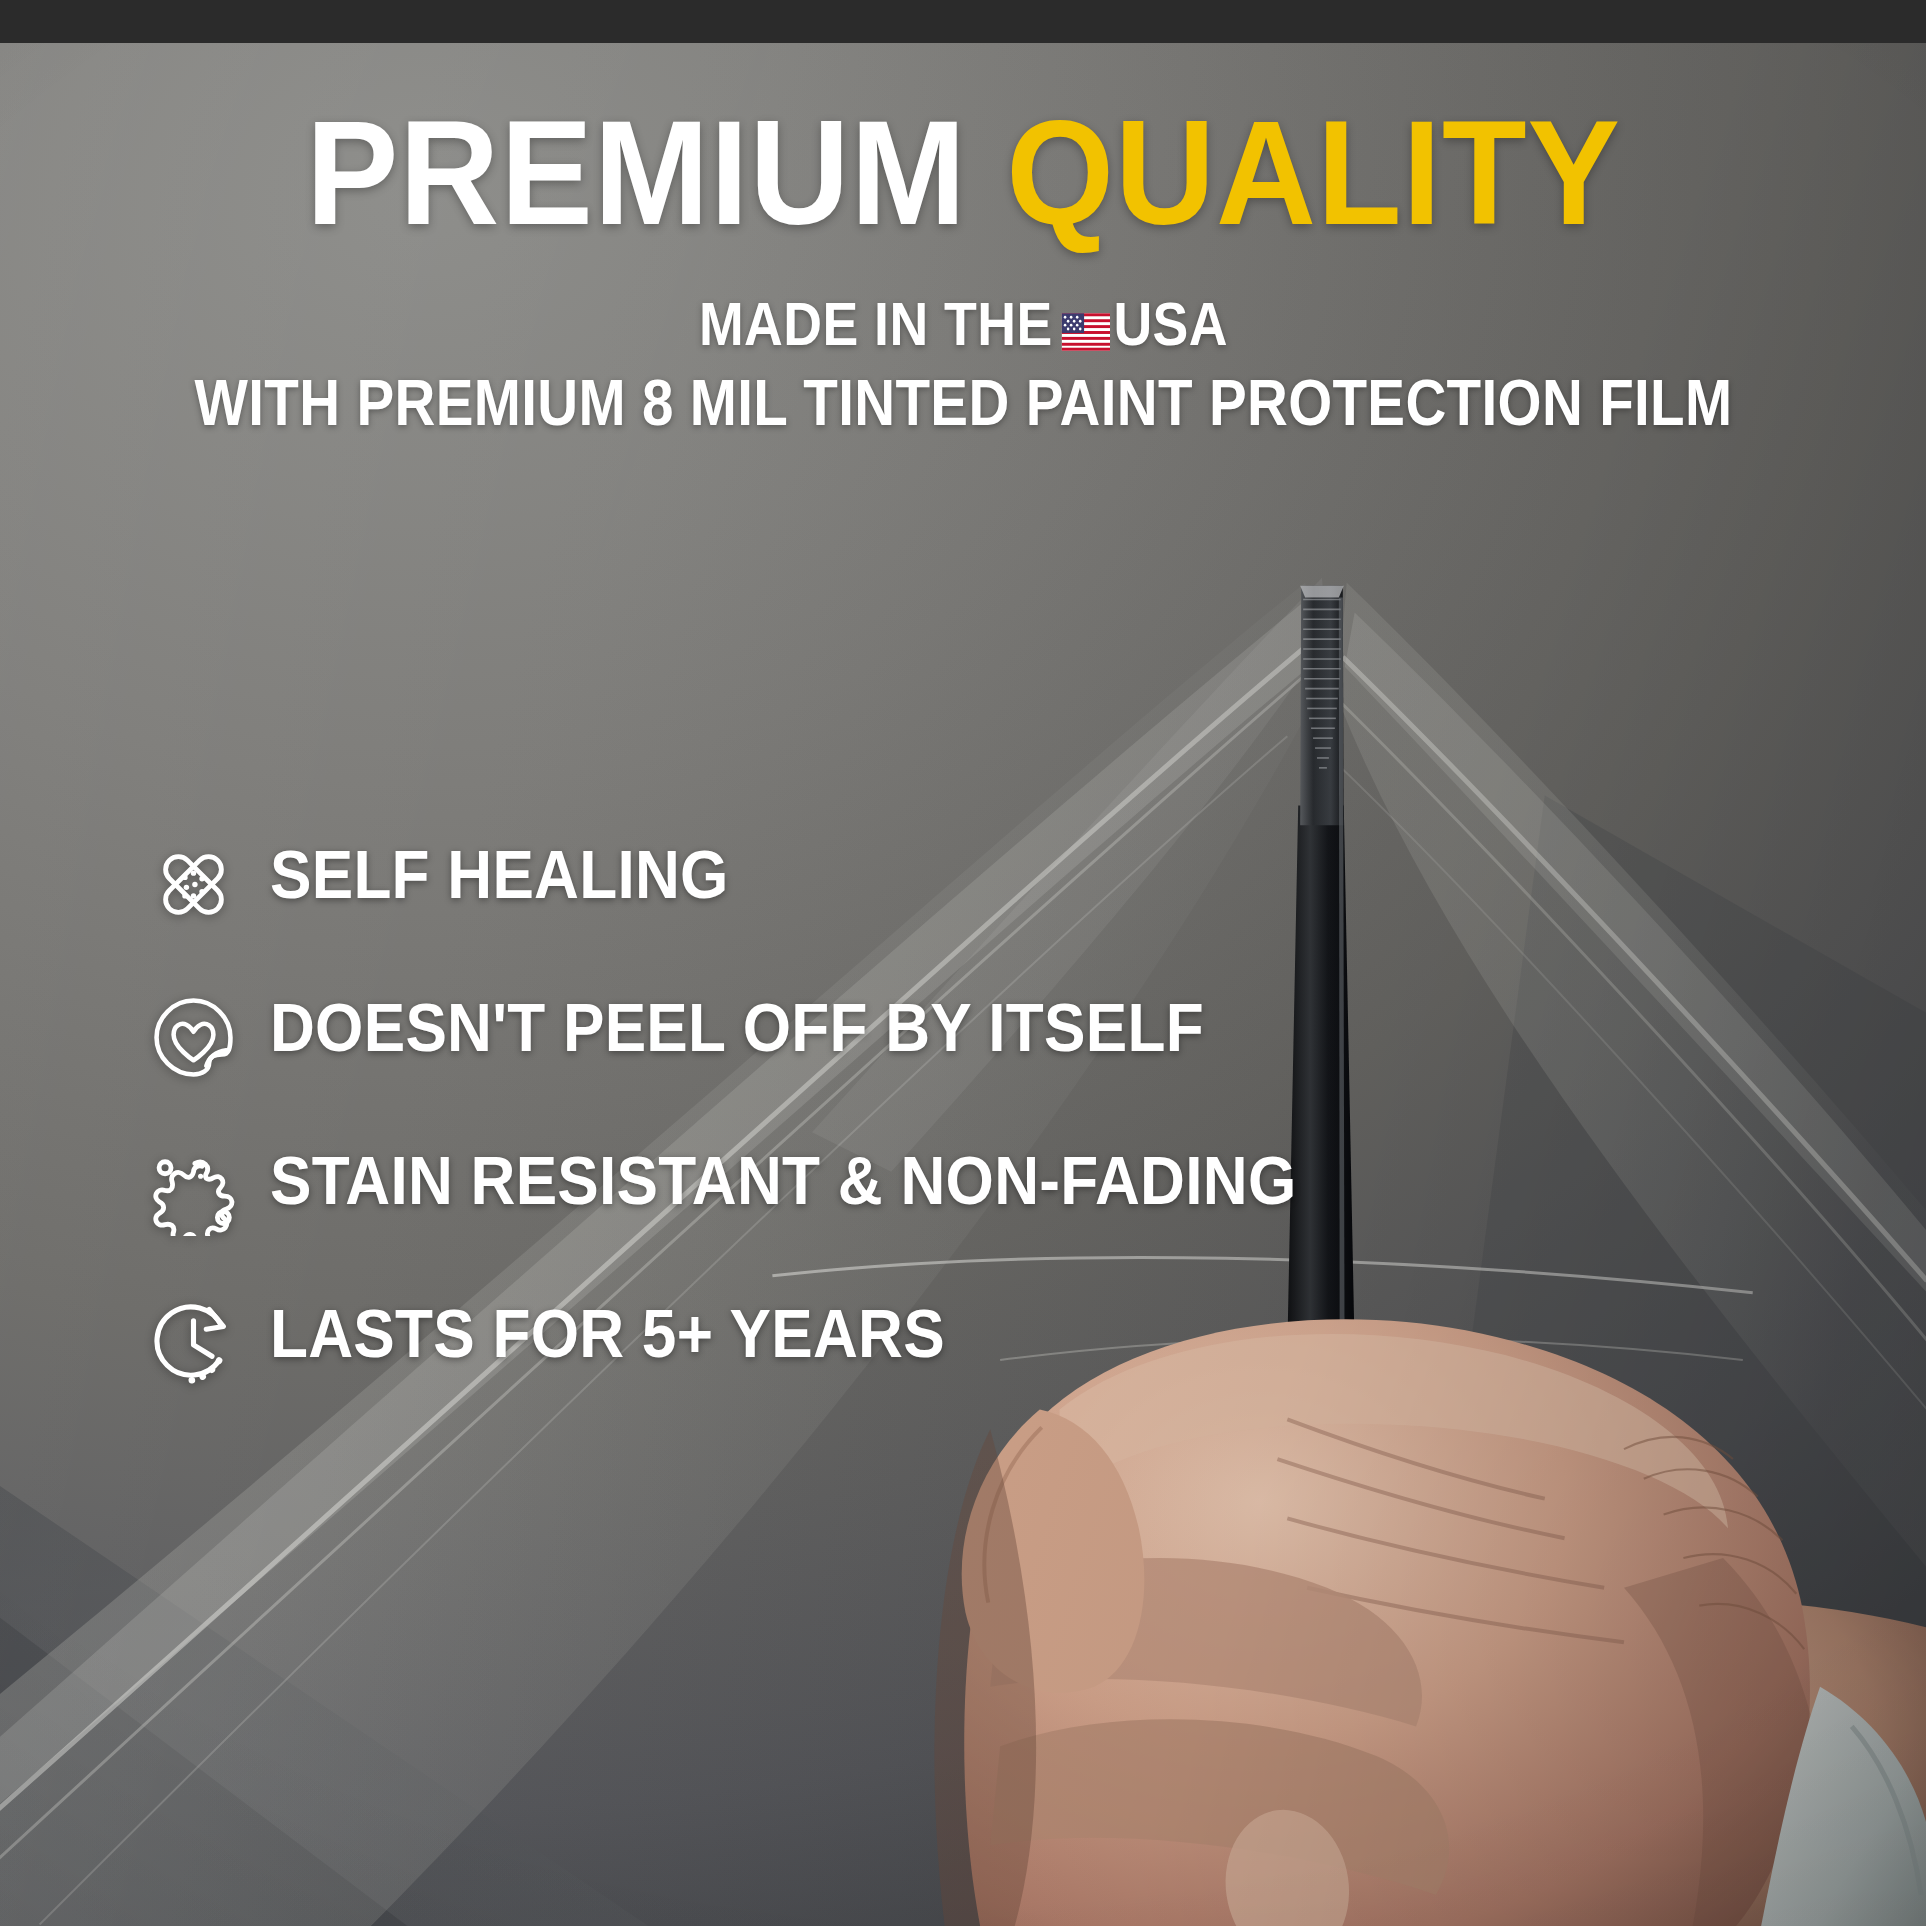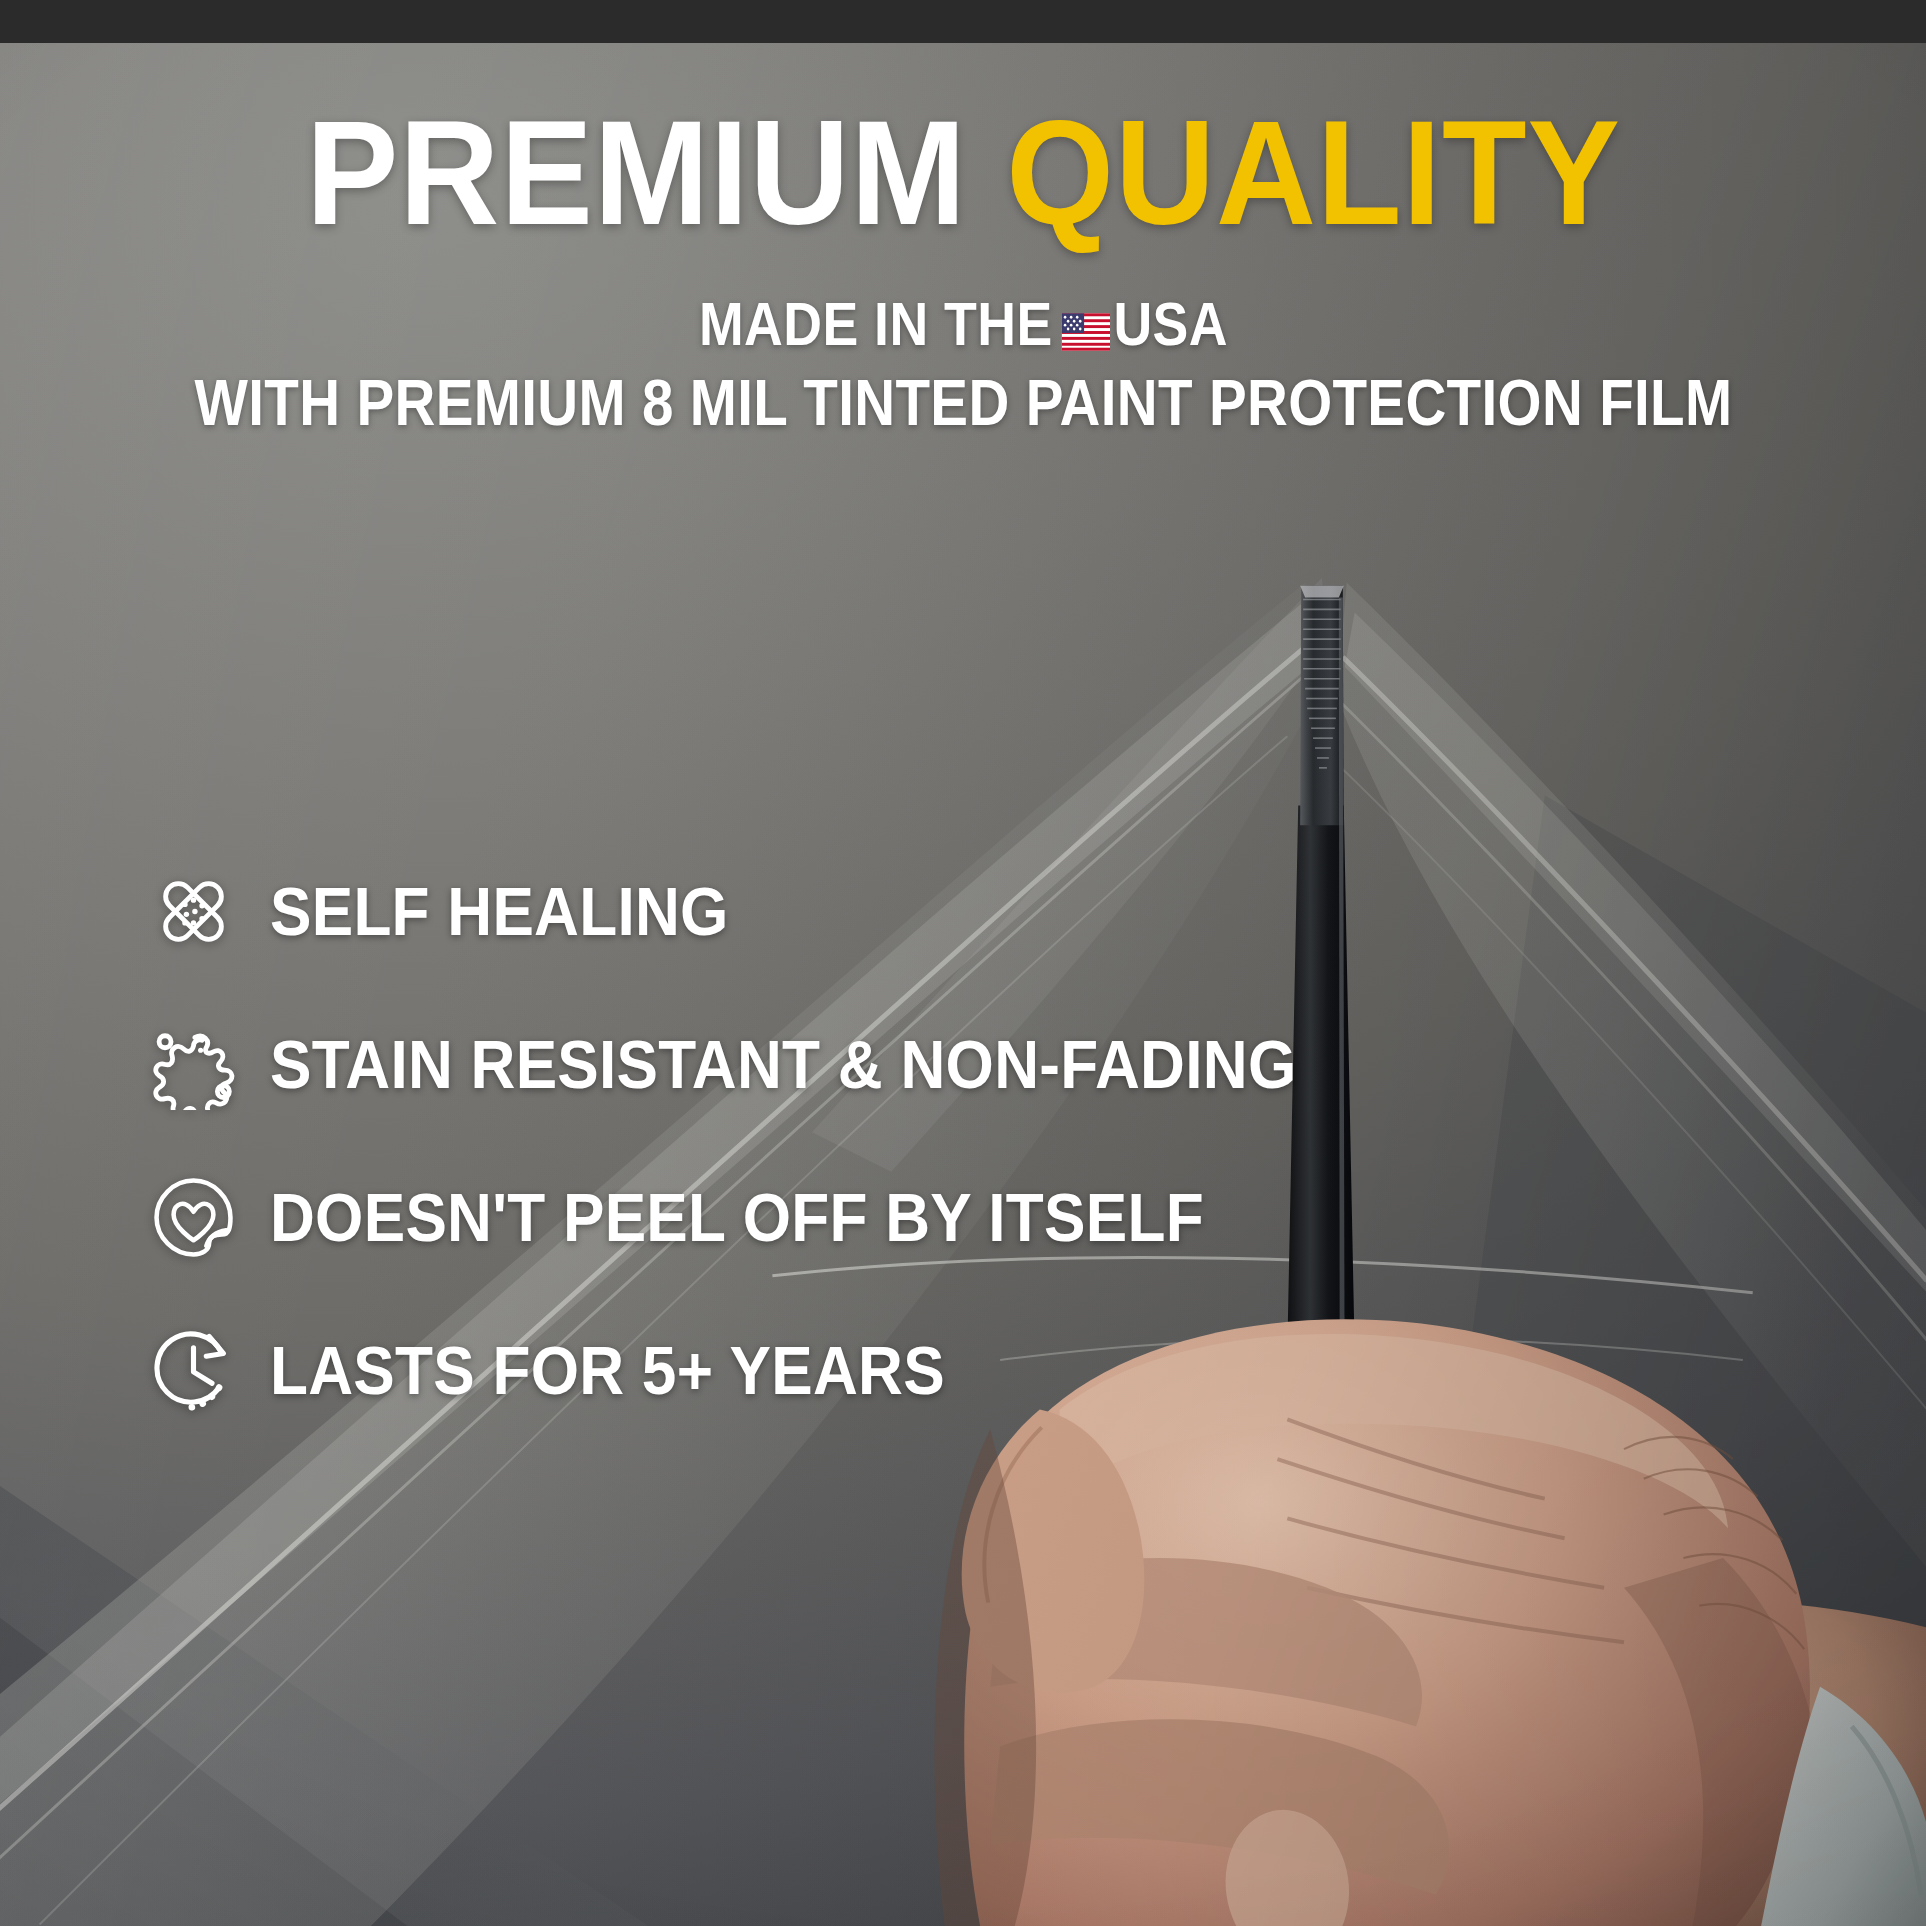--- a/index.html
+++ b/index.html
@@ -100,21 +100,20 @@
   
   #features {
     position: absolute;
     left: 140;
     top: 792px;
     left: 139px;
     width: 1624px;
   }
   .feature {
     display: flex;
-    align-items: center;
     height: 153px;
   }
   .feature .ficon {
     width: 109px;
     min-width: 109px;
     height: 99px;
     display: flex;
     align-items: center;
     justify-content: center;
     margin-right: 22px;
@@ -345,47 +344,47 @@
               <circle cx="32" cy="40" r="1.9"></circle>
               <circle cx="38" cy="37" r="1.9"></circle>
           </g>
         </svg>
       </span>
       <span class="flabel">SELF HEALING</span>
     </div>
 
     <div class="feature">
       <span class="ficon">
+        <svg width="91" height="91" viewBox="0 0 64 64" fill="none" stroke="#ffffff" stroke-width="3.2" stroke-linecap="round" stroke-linejoin="round">
+          <path d="M32 6 C18 6 6 18 6 32 C6 46 18 58 32 58 C38 58 43 55 43 50
+                   C43 45 48 44 52 44 C57 44 58 39 58 32 C58 18 46 6 32 6 Z"></path>
+          <path d="M41 52 C43 46 48 42 55 41"></path>
+          <path d="M32 48 C32 48 18 39 18 30 C18 24 23 21 27 23 C29 24 31 26 32 28
+                   C33 26 35 24 37 23 C41 21 46 24 46 30 C46 39 32 48 32 48 Z"></path>
+        </svg>
+      </span>
+      <span class="flabel">DOESN'T PEEL OFF BY ITSELF</span>
+    </div>
+
+    <div class="feature">
+      <span class="ficon">
         <svg width="91" height="91" viewBox="0 0 64 64" fill="none" stroke="#ffffff" stroke-width="3.4" stroke-linecap="round" stroke-linejoin="round">
           <path d="M33 13 c6 -3 11 2 8 7 c-2 4 2 5 5 3 c5 -3 9 3 5 7 c-3 3 -1 6 3 6
                    c6 0 7 7 1 9 c-4 1 -4 5 -1 7 c4 4 -1 10 -6 7 c-4 -2 -7 1 -6 5 c1 6 -7 8 -9 2
                    c-1 -4 -5 -4 -7 -1 c-4 5 -10 1 -8 -4 c1 -4 -2 -6 -6 -5 c-6 2 -9 -5 -4 -8
                    c4 -2 4 -6 0 -8 c-5 -3 -2 -10 4 -8 c4 1 6 -2 5 -6 c-2 -5 4 -9 8 -5 c3 3 6 2 7 -2
                    c0 -3 3 -5 6 -4 z"></path>
           <circle cx="12" cy="16" r="4.2"></circle>
           <circle cx="53" cy="51" r="4.2"></circle>
           <circle cx="37" cy="22" r="1.8" fill="#ffffff" stroke="none"></circle>
         </svg>
       </span>
       <span class="flabel">STAIN RESISTANT &amp; NON-FADING</span>
     </div>
 
-    <div class="feature">
-      <span class="ficon">
-        <svg width="91" height="91" viewBox="0 0 64 64" fill="none" stroke="#ffffff" stroke-width="3.2" stroke-linecap="round" stroke-linejoin="round">
-          <path d="M32 6 C18 6 6 18 6 32 C6 46 18 58 32 58 C38 58 43 55 43 50
-                   C43 45 48 44 52 44 C57 44 58 39 58 32 C58 18 46 6 32 6 Z"></path>
-          <path d="M41 52 C43 46 48 42 55 41"></path>
-          <path d="M32 48 C32 48 18 39 18 30 C18 24 23 21 27 23 C29 24 31 26 32 28
-                   C33 26 35 24 37 23 C41 21 46 24 46 30 C46 39 32 48 32 48 Z"></path>
-        </svg>
-      </span>
-      <span class="flabel">DOESN'T PEEL OFF BY ITSELF</span>
-    </div>
-
 
     <div class="feature">
       <span class="ficon">
         <svg width="91" height="91" viewBox="0 0 64 64" fill="none" stroke="#ffffff" stroke-width="3.6" stroke-linecap="round" stroke-linejoin="round">
           <path d="M52 20 A24 24 0 1 0 50 44"></path>
           <polyline points="43,8 53,20 41,22" fill="none"></polyline>
           <polyline points="32,16 32,33 45,41"></polyline>
           <g stroke-dasharray="0.1 8" stroke-width="4.6">
             <path d="M50 44 C45 52 38 57 30 58"></path>
           </g>

